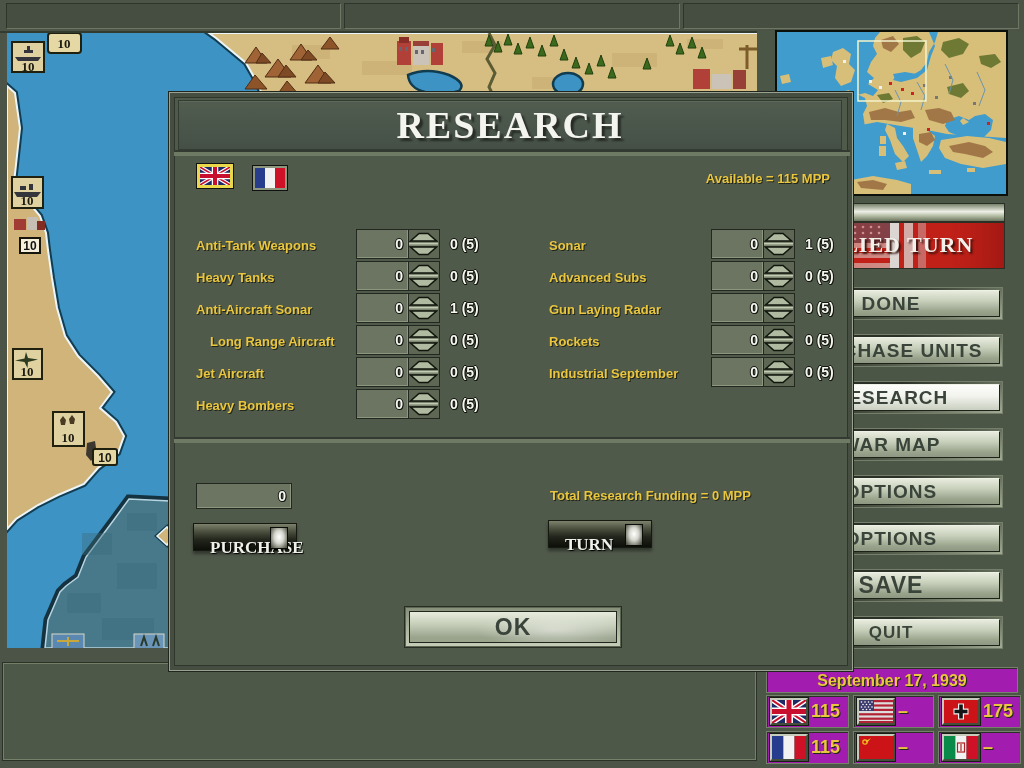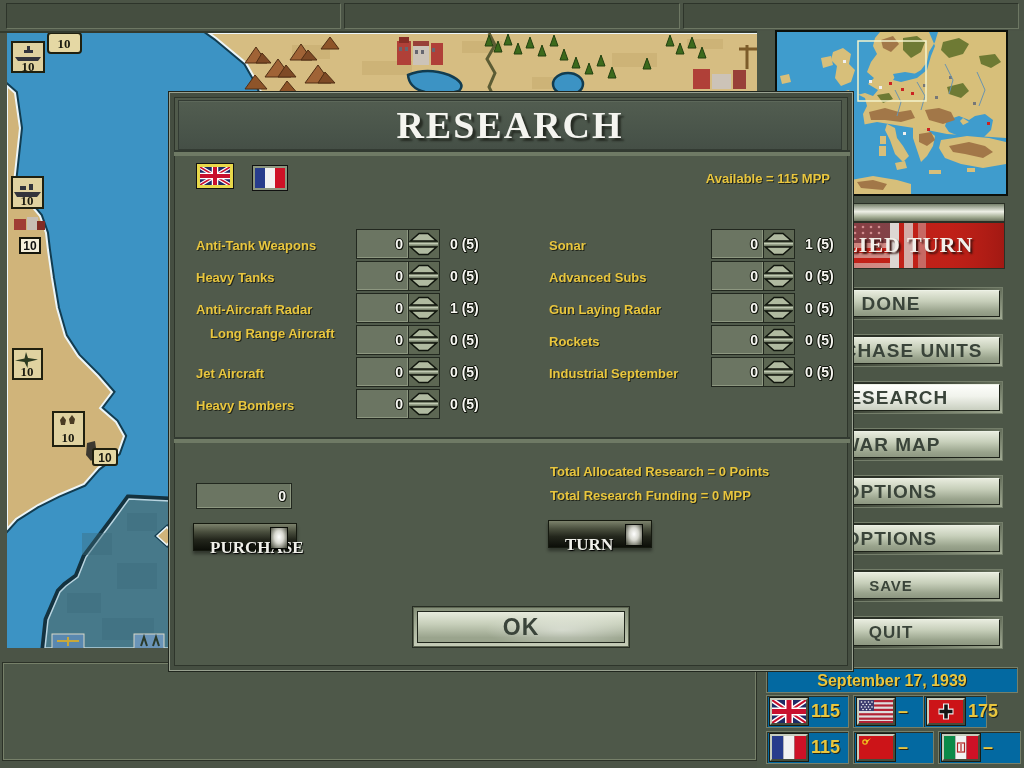--- a/index.html
+++ b/index.html
@@ -351,32 +351,32 @@
       <span class="stencil" style="font-size:19px;">OPTIONS</span>
     </div>
   </div>
 <div class="rbtn" style="top:522px;">
     <div class="face">
       <span class="stencil" style="font-size:19px;">OPTIONS</span>
     </div>
   </div>
 <div class="rbtn" style="top:569px;">
     <div class="face">
-      <span class="stencil" style="font-size:15px;">SAVE</span>
+      <span class="stencil" style="font-size:23px;">SAVE</span>
     </div>
   </div>
 <div class="rbtn" style="top:616px;">
     <div class="face">
       <span class="stencil" style="font-size:17px;">QUIT</span>
     </div>
   </div>
 
 <div id="brpanel" class="abs" style="left:757px;top:661px;width:267px;height:107px;">
   <style>
-    .cell{position:absolute;background:#0369a1;border:1px solid #76806a;
+    .cell{position:absolute;background:#a21caf;border:1px solid #76806a;
       box-shadow:inset 1px 1px 0 #2b3127;box-sizing:border-box;}
     .fframe{position:absolute;width:38px;height:27px;border:2px solid #c6ccbc;
       border-right-color:#454d3c;border-bottom-color:#454d3c;background:#111;
       box-shadow:0 0 0 1px #181c14;box-sizing:border-box;}
     .mpp{position:absolute;font-size:18px;top:5px;}
   </style>
   <div class="cell" style="left:9px;top:6px;width:252px;height:26px;text-align:center;">
     <span class="ylw" style="font-size:16px;line-height:25px;">September 17, 1939</span>
   </div>
 
@@ -414,21 +414,21 @@
             <circle cx="6" cy="7" r="0.8"></circle>
             <circle cx="9.5" cy="7" r="0.8"></circle>
             <circle cx="13" cy="7" r="0.8"></circle>
             <circle cx="4" cy="9.5" r="0.8"></circle>
             <circle cx="7.5" cy="9.5" r="0.8"></circle>
             <circle cx="11" cy="9.5" r="0.8"></circle>
           </g>
         </svg></div>
     <span class="mpp ylw" style="left:44px;">–</span>
   </div>
-  <div class="cell" style="left:166px;top:34px;width:64px;height:33px;text-align:center;">
+  <div class="cell" style="left:181px;top:34px;width:83px;height:33px;text-align:center;">
     <div class="fframe" style="left:3px;top:2px;"><svg width="34" height="23" viewBox="0 0 34 23" preserveAspectRatio="none">
           <rect width="34" height="23" fill="#cc1418"></rect>
           <path d="M17,3.5 V19.5 M9.5,11.5 H24.5" stroke="#f0f0f0" stroke-width="6"></path>
           <path d="M17,4.5 V18.5 M10.5,11.5 H23.5" stroke="#141414" stroke-width="3.6"></path>
         </svg></div>
     <span class="mpp ylw" style="left:44px;">175</span>
   </div>
 
   <div class="cell" style="left:9px;top:70px;width:83px;height:33px;">
     <div class="fframe" style="left:3px;top:2px;"><svg width="34" height="23" viewBox="0 0 34 23" preserveAspectRatio="none">
@@ -485,22 +485,22 @@
     <svg width="30" height="20" viewBox="0 0 30 20" preserveAspectRatio="none">
           <rect width="10" height="20" fill="#273c8c"></rect>
           <rect x="10" width="10" height="20" fill="#f2f2f2"></rect>
           <rect x="20" width="10" height="20" fill="#ce1126"></rect>
         </svg>
   </div>
   <div class="ylw" style="position:absolute;right:17px;top:73px;font-size:13px;">Available = 115 MPP</div>
 
   <div class="ylw rowlab" style="left:21px;top:140px;">Anti-Tank Weapons</div>
   <div class="ylw rowlab" style="left:21px;top:172px;">Heavy Tanks</div>
-  <div class="ylw rowlab" style="left:21px;top:204px;">Anti-Aircraft Radar</div>
-  <div class="ylw rowlab" style="left:21px;top:228px;padding-left:14px;">Long Range Aircraft</div>
+  <div class="ylw rowlab" style="left:21px;top:204px;">Anti-Aircraft Sonar</div>
+  <div class="ylw rowlab" style="left:21px;top:236px;padding-left:14px;">Long Range Aircraft</div>
   <div class="ylw rowlab" style="left:21px;top:268px;">Jet Aircraft</div>
   <div class="ylw rowlab" style="left:21px;top:300px;">Heavy Bombers</div>
 
   <div class="ylw rowlab" style="left:374px;top:140px;">Sonar</div>
   <div class="ylw rowlab" style="left:374px;top:172px;">Advanced Subs</div>
   <div class="ylw rowlab" style="left:374px;top:204px;">Gun Laying Radar</div>
   <div class="ylw rowlab" style="left:374px;top:236px;">Rockets</div>
   <div class="ylw rowlab" style="left:374px;top:268px;">Industrial September</div>
 
   <div class="spinbox" style="left:181px;top:131px;">
@@ -617,30 +617,29 @@
   <div style="position:absolute;left:-1px;top:339px;width:676px;height:4px;
     border-top:2px solid #323a31;background:#6f7a65;"></div>
 
   <div class="spinbox" style="left:21px;top:385px;width:96px;height:26px;">
     <span class="spinval wht" style="top:4px;">0</span>
       </div>
   <div class="darkbtn" style="left:18px;top:425px;width:102px;height:26px;">
     <span class="dbl">PURCHASE</span>
         <span class="knob"></span>
       </div>
-  <div class="ylw" style="position:absolute;left:375px;top:366px;font-size:13px;">Total Allocated Research = 0 Points</div>
   <div class="ylw" style="position:absolute;left:375px;top:390px;font-size:13px;">Total Research Funding = 0 MPP</div>
   <div class="darkbtn" style="left:373px;top:422px;width:102px;height:26px;">
     <span class="dbl">TURN</span>
         <span class="knob"></span>
       </div>
 
   <div style="position:absolute;left:229px;top:508px;width:218px;height:42px;
     background:linear-gradient(180deg,#848e78,#aeb7a0 60%,#c6cdb8);border:1px solid #272d23;
-    box-shadow:inset 0 0 0 1px #5d6652;box-sizing:border-box;padding:4px;margin-left:8px;">
+    box-shadow:inset 0 0 0 1px #5d6652;box-sizing:border-box;padding:4px;">
     <div style="width:100%;height:100%;box-sizing:border-box;
       border:1px solid #20261c;
       background:radial-gradient(ellipse 50% 80% at 70% 60%,rgba(255,255,255,0.45),rgba(255,255,255,0) 75%),
         linear-gradient(180deg,#e7ebdd 0%,#c7cfba 40%,#9aa48d 85%);
       display:flex;align-items:center;justify-content:center;">
       <span class="stencil" style="font-size:23px;">OK</span>
         </div>
   </div>
 </div>
   </div>

